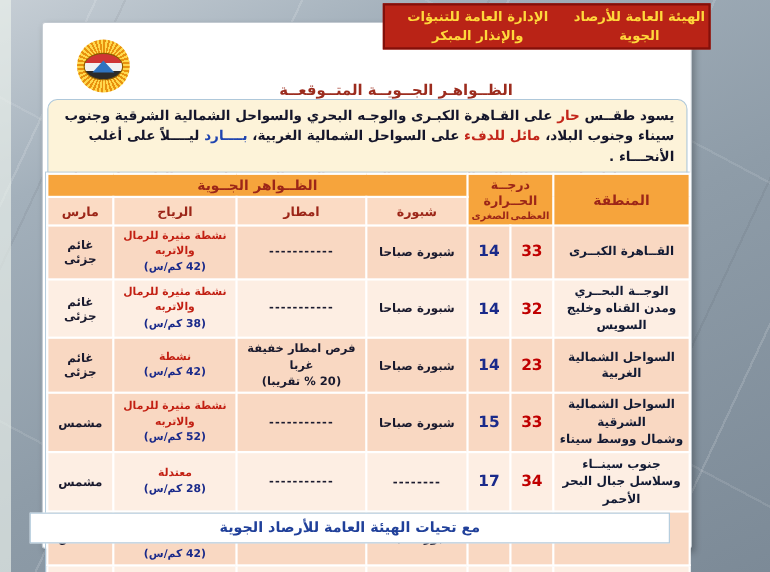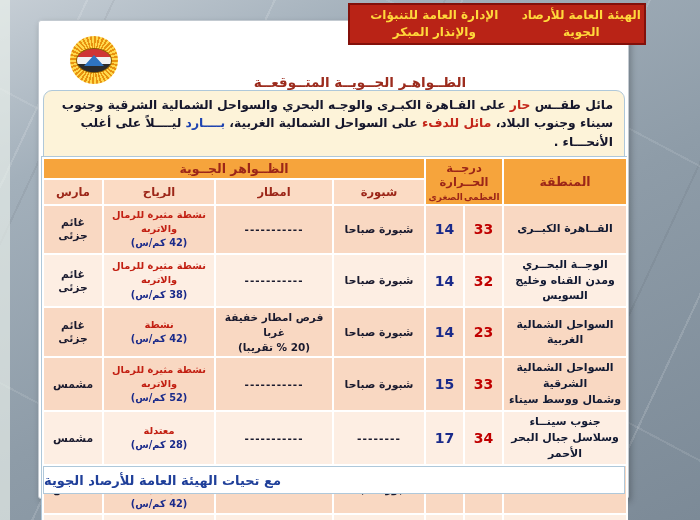--- a/index.html
+++ b/index.html
@@ -67,22 +67,22 @@
   td.tmin{color:#1a2a8a;font-weight:bold;font-size:14px;}
   td.fog,td.clouds{color:#1a1a2e;font-weight:bold;font-size:10.8px;}
   td.rain{color:#1a1a2e;font-weight:bold;font-size:10.5px;line-height:1.4;}
   td.wind{font-size:9.8px;font-weight:bold;line-height:1.45;}
   .wind-cond{color:#c21f12;}
   .wind-speed{color:#1a2a8a;}
   .dash{color:#232347;letter-spacing:1px;}
   table.wx td{height:34px;}
 
   
-  .footer{position:absolute;left:43px;top:466px;width:580px;height:26px;background:#ffffff;
-    border:1px solid #afc8da;display:flex;align-items:center;justify-content:flex-end;
+  .footer{position:absolute;left:27px;top:466px;width:580px;height:26px;background:#ffffff;
+    border:1px solid #afc8da;display:flex;align-items:center;justify-content:center;
     color:#20409a;font-weight:bold;font-size:13px;direction:rtl;z-index:4;}
 </style>
 </head>
 <body>
 
 <div class="screen">
   <div class="bg-pattern"></div>
   <div class="bg-strip"></div>
 
   <div class="page"></div>
@@ -95,21 +95,21 @@
   <div class="logo">
     <div class="flag"></div>
     <div class="mountain"></div>
   </div>
 
   <div class="title-block">
     <div class="title-line1">الظــواهـر الجــويــة المتــوقعــة</div>
   </div>
 
   <div class="summary">
-    <div><span>مائل طقــس </span><span class="hot">حار</span><span> على القـاهرة الكبـرى والوجـه البحري والسواحل الشمالية الشرقية وجنوب سيناء وجنوب البلاد،</span>
+    <div><span>يسود طقــس </span><span class="hot">حار</span><span> على القـاهرة الكبـرى والوجـه البحري والسواحل الشمالية الشرقية وجنوب سيناء وجنوب البلاد،</span>
       <span class="warm">مائل للدفء</span><span> على السواحل الشمالية الغربية، </span><span class="cold">بــــارد</span><span> ليــــلاً على أغلب الأنحـــاء .</span>
     </div>
     <div class="note-line">
       <span class="bullet-square"></span>
       <span>نشاط رياح مثيرة للرمال والاتربة وتؤدي الي تدهور الرؤية الافقية علي بعض الطرق علي فترات متقطعة .</span>
     </div>
   </div>
 
   <div class="table-wrap">
     <table class="wx">

